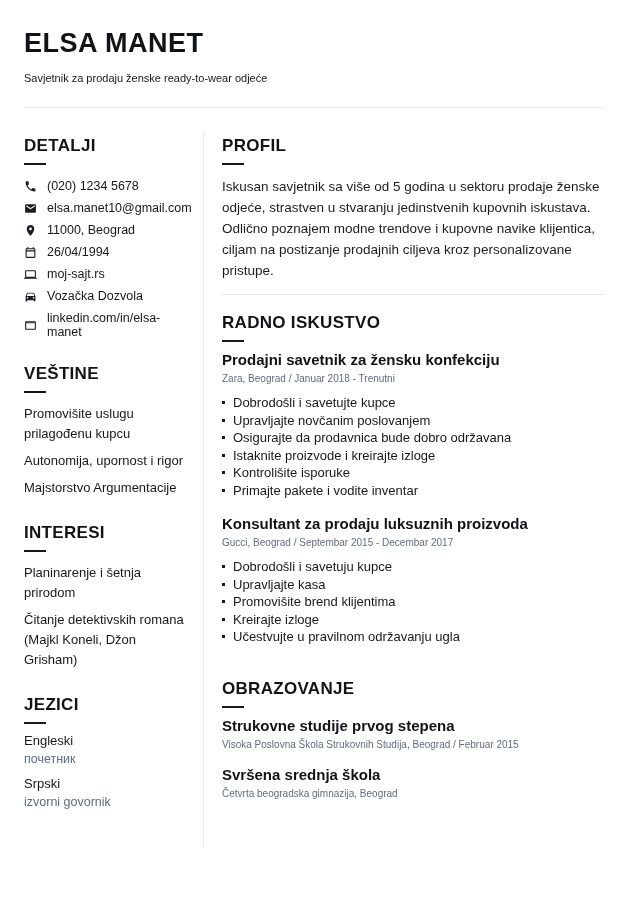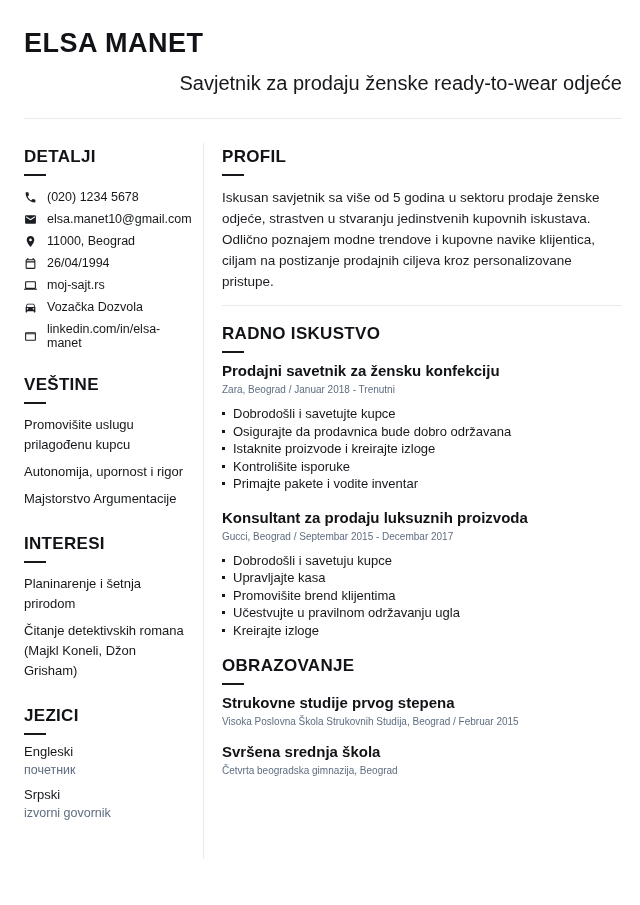--- a/index.html
+++ b/index.html
@@ -3,25 +3,25 @@
 <meta charset="utf-8">
 <style>
   * { margin:0; padding:0; box-sizing:border-box; }
   html,body { background:#fff; }
   body {
     width:640px; height:905px; overflow:hidden;
     font-family:"Liberation Sans", sans-serif;
     color:#16181b;
     -webkit-font-smoothing:antialiased;
   }
-  .page { padding:28px 18px 0 24px; }
+  .page { padding:28px 36px 0 24px; }
 
   
   .cv-name { font-size:27px; font-weight:700; letter-spacing:.5px; color:#111317; }
-  .cv-title { margin-top:13px; font-size:20px; color:#16181b;text-align:right; }
+  .cv-title { margin-top:13px; font-size:11px; color:#16181b; }
   .header-rule { height:1px; background:#e9eaec; margin-top:23px; }
 
   
   .columns { display:flex; min-height:766px; align-items:stretch; }
   .col-left { width:168px; flex-shrink:0; padding-top:28px; }
   .v-rule { width:1px; background:#e9eaec; margin-left:11px; margin-top:24px; margin-bottom:26px; }
   .col-right { flex:1; padding-left:18px; padding-top:28px; }
 
   
   .section-heading { font-size:17px; font-weight:700; letter-spacing:.3px; color:#111317; }
@@ -46,21 +46,21 @@
   .profile-text { margin-top:11px; font-size:13.5px; line-height:21px; max-width:400px; color:#1b1d21; }
   .profile-rule { height:1px; background:#e9eaec; margin-top:13px; }
   .experience-section { margin-top:18px; }
   .job { margin-top:9px; }
   .job + .job { margin-top:16px; }
   .job-title, .edu-title { font-size:15px; font-weight:700; color:#111317; }
   .job-meta, .edu-meta { margin-top:5px; font-size:10px; color:#5f6d80; }
   .job-bullets { margin-top:10px; }
   .bullet { display:flex; gap:8px; font-size:13px; line-height:17.5px; color:#16181b;text-align:center; }
   .bullet-marker { width:3px; height:3px; background:#16181b; margin-top:7px; flex-shrink:0; }
-  .education-section { margin-top:17px; }
+  .education-section { margin-top:33px; }
   .edu { margin-top:9px; }
   .edu + .edu { margin-top:16px; }
 </style>
 </head>
 <body>
 
 <div class="page">
 
   <div>
     <div class="cv-name">ELSA MANET</div>
@@ -191,20 +191,24 @@
         <div class="job">
           <div class="job-title">Prodajni savetnik za žensku konfekciju</div>
           <div class="job-meta">Zara, Beograd / Januar 2018 - Trenutni</div>
           <div class="job-bullets">
             <div class="bullet">
                 <span class="bullet-marker"></span>
                 <span>Dobrodošli i savetujte kupce</span>
               </div>
             <div class="bullet">
                 <span class="bullet-marker"></span>
+                <span>Upravljajte novčanim poslovanjem</span>
+              </div>
+            <div class="bullet">
+                <span class="bullet-marker"></span>
                 <span>Osigurajte da prodavnica bude dobro održavana</span>
               </div>
             <div class="bullet">
                 <span class="bullet-marker"></span>
                 <span>Istaknite proizvode i kreirajte izloge</span>
               </div>
             <div class="bullet">
                 <span class="bullet-marker"></span>
                 <span>Kontrolišite isporuke</span>
               </div>
@@ -226,25 +230,25 @@
             <div class="bullet">
                 <span class="bullet-marker"></span>
                 <span>Upravljajte kasa</span>
               </div>
             <div class="bullet">
                 <span class="bullet-marker"></span>
                 <span>Promovišite brend klijentima</span>
               </div>
             <div class="bullet">
                 <span class="bullet-marker"></span>
+                <span>Kreirajte izloge</span>
+              </div>
+            <div class="bullet">
+                <span class="bullet-marker"></span>
                 <span>Učestvujte u pravilnom održavanju ugla</span>
-              </div>
-            <div class="bullet">
-                <span class="bullet-marker"></span>
-                <span>Kreirajte izloge</span>
               </div>
           </div>
         </div>
       </div>
 
       <div class="education-section">
         <div class="section-heading">OBRAZOVANJE</div>
 
         <div class="edu">
           <div class="edu-title">Strukovne studije prvog stepena</div>

